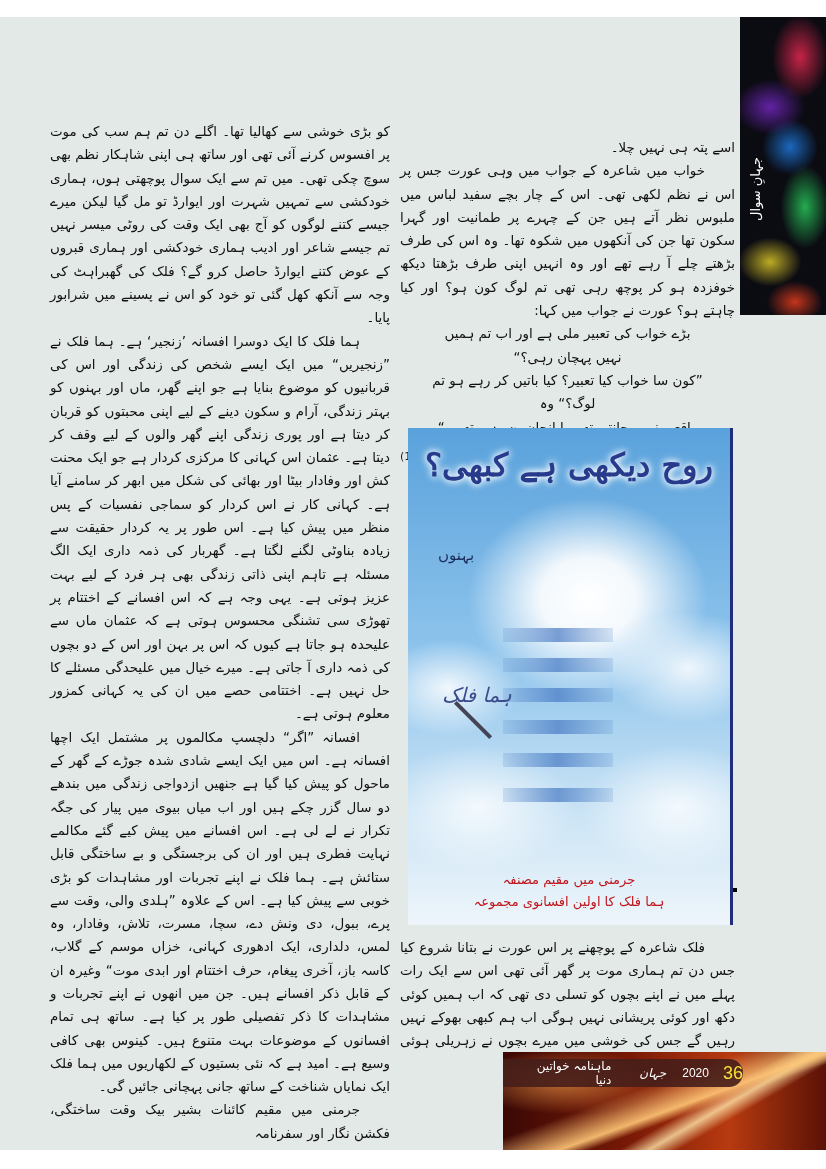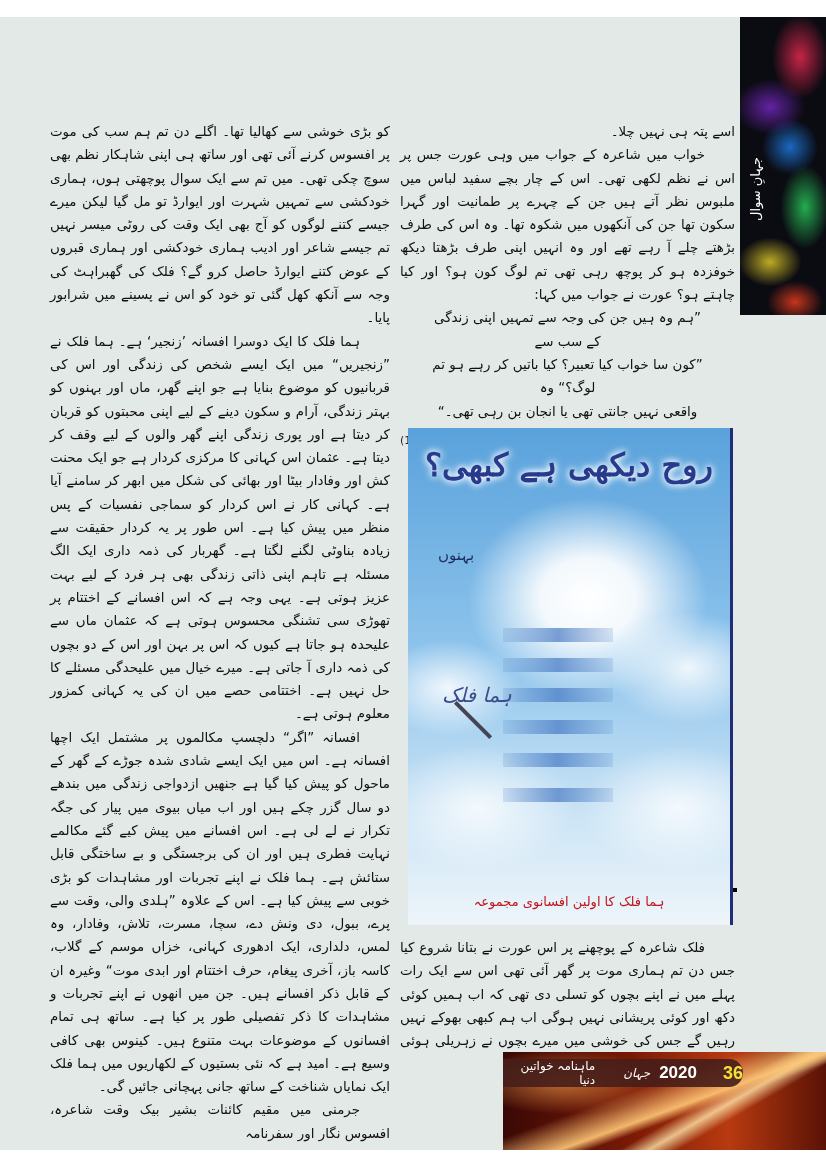--- a/index.html
+++ b/index.html
@@ -2,21 +2,21 @@
 <html><head>
 <meta charset="utf-8">
 <style>
   html, body { margin:0; padding:0; }
   body { width:826px; height:1169px; background:#ffffff; position:relative; overflow:hidden; font-family:"DejaVu Sans", sans-serif; }
   .page { position:absolute; left:0; top:17px; width:826px; height:1133px; background:#e3e9e6; }
   .col { position:absolute; direction:rtl; text-align:justify; color:#111; font-size:13.4px; line-height:23.3px; font-family:"DejaVu Sans", sans-serif; }
   .col p { margin:0; }
   .col p.indent { text-indent:30px; }
   .col-left { left:50px; top:120px; width:340px; }
-  .col-right-top { left:400px; top:120px; width:335px; }
+  .col-right-top { left:400px; top:136px; width:335px; }
   .col-right-bottom { left:400px; top:936px; width:335px; }
   .quote { text-align:center; padding:0 30px; }
   .ref { direction:rtl; text-align:left; font-size:11px; margin-top:6px; color:#222; }
   .side { position:absolute; left:740px; top:17px; width:86px; height:298px;
     background:
       radial-gradient(ellipse 40px 60px at 60px 40px, rgba(230,40,80,0.85), transparent 70%),
       radial-gradient(ellipse 50px 40px at 30px 90px, rgba(120,40,200,0.8), transparent 70%),
       radial-gradient(ellipse 40px 40px at 50px 130px, rgba(30,120,220,0.85), transparent 70%),
       radial-gradient(ellipse 35px 60px at 65px 190px, rgba(40,200,90,0.85), transparent 70%),
       radial-gradient(ellipse 45px 35px at 30px 245px, rgba(220,200,40,0.85), transparent 70%),
@@ -44,65 +44,66 @@
   .footer { position:absolute; left:503px; top:1052px; width:323px; height:98px; overflow:hidden;
     background:
       linear-gradient(160deg, transparent 40%, rgba(255,200,120,0.9) 55%, transparent 60%),
       linear-gradient(150deg, transparent 58%, rgba(255,230,170,0.8) 64%, transparent 70%),
       radial-gradient(ellipse 120px 40px at 60px 30px, rgba(255,170,80,0.6), transparent 80%),
       linear-gradient(90deg, #3a0805 0%, #7a1a06 40%, #b83a10 70%, #5a1206 100%); }
   .footer-bar { position:absolute; left:0; top:7px; width:240px; height:28px; background:rgba(70,30,25,0.9); border-radius:0 14px 14px 0;
     direction:ltr; display:flex; align-items:center; }
   .f-mag { color:#fff; font-size:12px; margin-left:14px; direction:rtl; }
   .f-month { color:#fff; font-size:12px; margin-left:28px; direction:rtl; font-style:italic; }
-  .f-year { color:#fff; font-size:17px; font-weight:bold; margin-left:9px; font-family:"Liberation Sans", sans-serif; }
-  .f-page { color:#f4e13a; font-size:18px; font-weight:bold; margin-left:26px; font-family:"Liberation Sans", sans-serif; }
+  .f-year { color:#fff; font-size:12px; font-weight:normal; margin-left:16px; font-family:"Liberation Sans", sans-serif; }
+  .f-page { color:#f4e13a; font-size:18px; font-weight:normal; margin-left:14px; font-family:"Liberation Sans", sans-serif; }
   .marker { position:absolute; left:733px; top:888px; width:4px; height:4px; background:#000; }
 </style>
 </head>
 <body>
 
 <div class="page"></div>
 
 <div class="side">
   <div class="side-title">جہانِ سوال</div>
 </div>
 
 <div class="col col-left">
   <p>کو بڑی خوشی سے کھالیا تھا۔ اگلے دن تم ہم سب کی موت پر افسوس کرنے آئی تھی اور ساتھ ہی اپنی شاہکار نظم بھی سوچ چکی تھی۔ میں تم سے ایک سوال پوچھتی ہوں، ہماری خودکشی سے تمہیں شہرت اور ایوارڈ تو مل گیا لیکن میرے جیسے کتنے لوگوں کو آج بھی ایک وقت کی روٹی میسر نہیں تم جیسے شاعر اور ادیب ہماری خودکشی اور ہماری قبروں کے عوض کتنے ایوارڈ حاصل کرو گے؟ فلک کی گھبراہٹ کی وجہ سے آنکھ کھل گئی تو خود کو اس نے پسینے میں شرابور پایا۔</p>
   <p class="indent">ہما فلک کا ایک دوسرا افسانہ ’زنجیر‘ ہے۔ ہما فلک نے ”زنجیریں“ میں ایک ایسے شخص کی زندگی اور اس کی قربانیوں کو موضوع بنایا ہے جو اپنے گھر، ماں اور بہنوں کو بہتر زندگی، آرام و سکون دینے کے لیے اپنی محبتوں کو قربان کر دیتا ہے اور پوری زندگی اپنے گھر والوں کے لیے وقف کر دیتا ہے۔ عثمان اس کہانی کا مرکزی کردار ہے جو ایک محنت کش اور وفادار بیٹا اور بھائی کی شکل میں ابھر کر سامنے آیا ہے۔ کہانی کار نے اس کردار کو سماجی نفسیات کے پس منظر میں پیش کیا ہے۔ اس طور پر یہ کردار حقیقت سے زیادہ بناوٹی لگنے لگتا ہے۔ گھربار کی ذمہ داری ایک الگ مسئلہ ہے تاہم اپنی ذاتی زندگی بھی ہر فرد کے لیے بہت عزیز ہوتی ہے۔ یہی وجہ ہے کہ اس افسانے کے اختتام پر تھوڑی سی تشنگی محسوس ہوتی ہے کہ عثمان ماں سے علیحدہ ہو جاتا ہے کیوں کہ اس پر بہن اور اس کے دو بچوں کی ذمہ داری آ جاتی ہے۔ میرے خیال میں علیحدگی مسئلے کا حل نہیں ہے۔ اختتامی حصے میں ان کی یہ کہانی کمزور معلوم ہوتی ہے۔</p>
   <p class="indent">افسانہ ”اگر“ دلچسپ مکالموں پر مشتمل ایک اچھا افسانہ ہے۔ اس میں ایک ایسے شادی شدہ جوڑے کے گھر کے ماحول کو پیش کیا گیا ہے جنھیں ازدواجی زندگی میں بندھے دو سال گزر چکے ہیں اور اب میاں بیوی میں پیار کی جگہ تکرار نے لے لی ہے۔ اس افسانے میں پیش کیے گئے مکالمے نہایت فطری ہیں اور ان کی برجستگی و بے ساختگی قابل ستائش ہے۔ ہما فلک نے اپنے تجربات اور مشاہدات کو بڑی خوبی سے پیش کیا ہے۔ اس کے علاوہ ”ہلدی والی، وقت سے پرے، ببول، دی ونش دے، سچا، مسرت، تلاش، وفادار، وہ لمس، دلداری، ایک ادھوری کہانی، خزاں موسم کے گلاب، کاسہ باز، آخری پیغام، حرف اختتام اور ابدی موت“ وغیرہ ان کے قابل ذکر افسانے ہیں۔ جن میں انھوں نے اپنے تجربات و مشاہدات کا ذکر تفصیلی طور پر کیا ہے۔ ساتھ ہی تمام افسانوں کے موضوعات بہت متنوع ہیں۔ کینوس بھی کافی وسیع ہے۔ امید ہے کہ نئی بستیوں کے لکھاریوں میں ہما فلک ایک نمایاں شناخت کے ساتھ جانی پہچانی جائیں گی۔</p>
-  <p class="indent">جرمنی میں مقیم کائنات بشیر بیک وقت شاعرہ، افسوس نگار اور سفرنامہ</p>
+  <p class="indent">جرمنی میں مقیم کائنات بشیر بیک وقت ساختگی، فکشن نگار اور سفرنامہ</p>
 </div>
 
 <div class="col col-right-top">
   <p>اسے پتہ ہی نہیں چلا۔</p>
   <p class="indent">خواب میں شاعرہ کے جواب میں وہی عورت جس پر اس نے نظم لکھی تھی۔ اس کے چار بچے سفید لباس میں ملبوس نظر آتے ہیں جن کے چہرے پر طمانیت اور گہرا سکون تھا جن کی آنکھوں میں شکوہ تھا۔ وہ اس کی طرف بڑھتے چلے آ رہے تھے اور وہ انہیں اپنی طرف بڑھتا دیکھ خوفزدہ ہو کر پوچھ رہی تھی تم لوگ کون ہو؟ اور کیا چاہتے ہو؟ عورت نے جواب میں کہا:</p>
   <div class="quote">
-    <div>”ہم وہ ہیں جن کی وجہ سے تمہیں اپنی زندگی کے سب سے</div>
+    <div>بڑے خواب کی تعبیر ملی ہے اور اب تم ہمیں نہیں پہچان رہی؟“</div>
     <div>”کون سا خواب کیا تعبیر؟ کیا باتیں کر رہے ہو تم لوگ؟“ وہ</div>
     <div>واقعی نہیں جانتی تھی یا انجان بن رہی تھی۔“</div>
   </div>
   <div class="ref">(ہما فلک، روح دیکھی ہے کبھی، ص189)</div>
 </div>
 
 <div class="cover">
   <div class="cover-title">روح دیکھی ہے کبھی؟</div>
   <div class="cover-sub">بہنوں</div>
   <div class="stairs">
     <div class="stair" style="top:0px"></div>
     <div class="stair" style="top:30px"></div>
     <div class="stair" style="top:60px"></div>
     <div class="stair" style="top:92px"></div>
     <div class="stair" style="top:125px"></div>
     <div class="stair" style="top:160px"></div>
   </div>
   <div class="author-sig">ہما فلک</div>
   <div class="pen"></div>
   <div class="cover-caption">
+    <div>جرمنی میں مقیم مصنفہ</div>
     <div>ہما فلک کا اولین افسانوی مجموعہ</div>
   </div>
 </div>
 <div class="marker"></div>
 
 <div class="col col-right-bottom">
   <p class="indent">فلک شاعرہ کے پوچھنے پر اس عورت نے بتانا شروع کیا جس دن تم ہماری موت پر گھر آئی تھی اس سے ایک رات پہلے میں نے اپنے بچوں کو تسلی دی تھی کہ اب ہمیں کوئی دکھ اور کوئی پریشانی نہیں ہوگی اب ہم کبھی بھوکے نہیں رہیں گے جس کی خوشی میں میرے بچوں نے زہریلی ہوئی روٹی</p>
 </div>
 
 <div class="footer">

